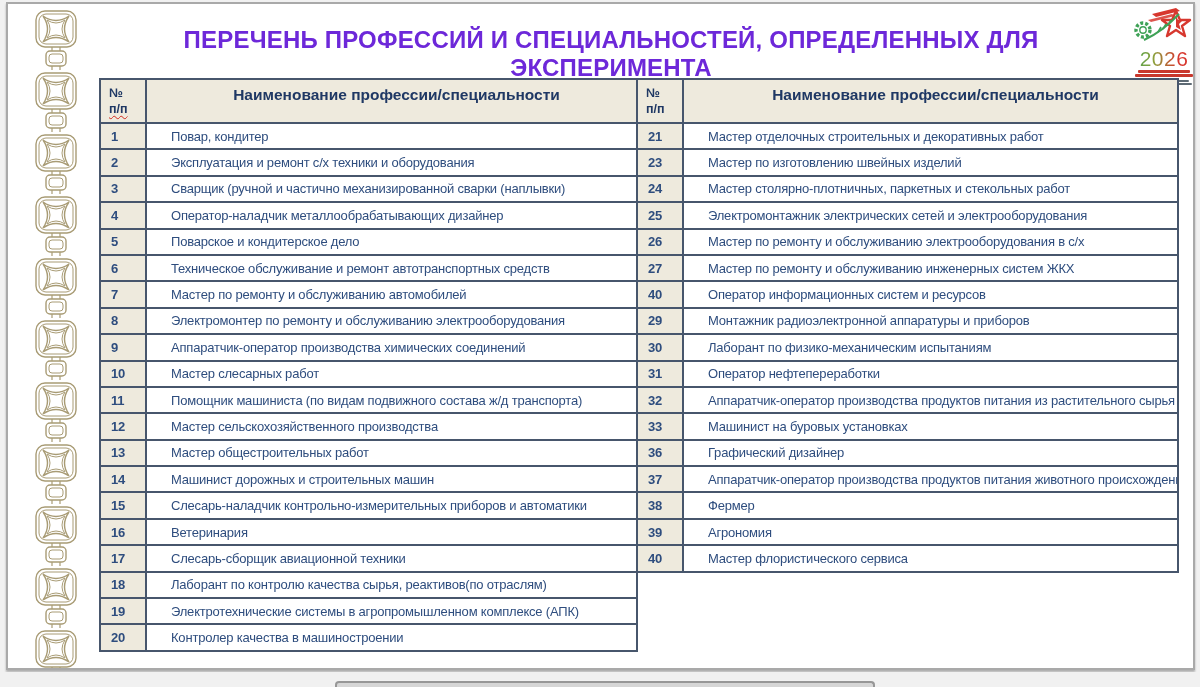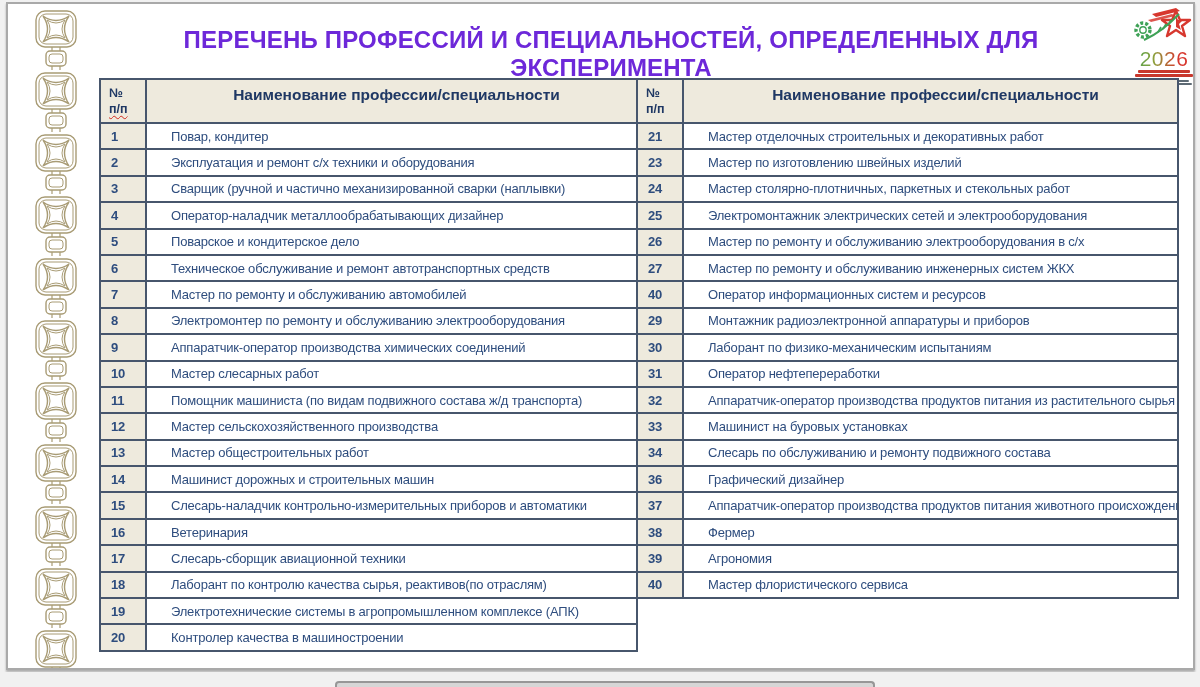--- a/index.html
+++ b/index.html
@@ -284,24 +284,20 @@
   <tr>
     <td class="num">32</td>
     <td class="name">Аппаратчик-оператор производства продуктов питания из растительного сырья</td>
   </tr>
 
   <tr>
     <td class="num">33</td>
     <td class="name">Машинист на буровых установках</td>
   </tr>
 
-  <tr>
-    <td class="num">34</td>
-    <td class="name">Слесарь по обслуживанию и ремонту подвижного состава</td>
-  </tr>
 
 
   <tr>
     <td class="num">36</td>
     <td class="name">Графический дизайнер</td>
   </tr>
 
   <tr>
     <td class="num">37</td>
     <td class="name">Аппаратчик-оператор производства продуктов питания животного происхождения</td>

